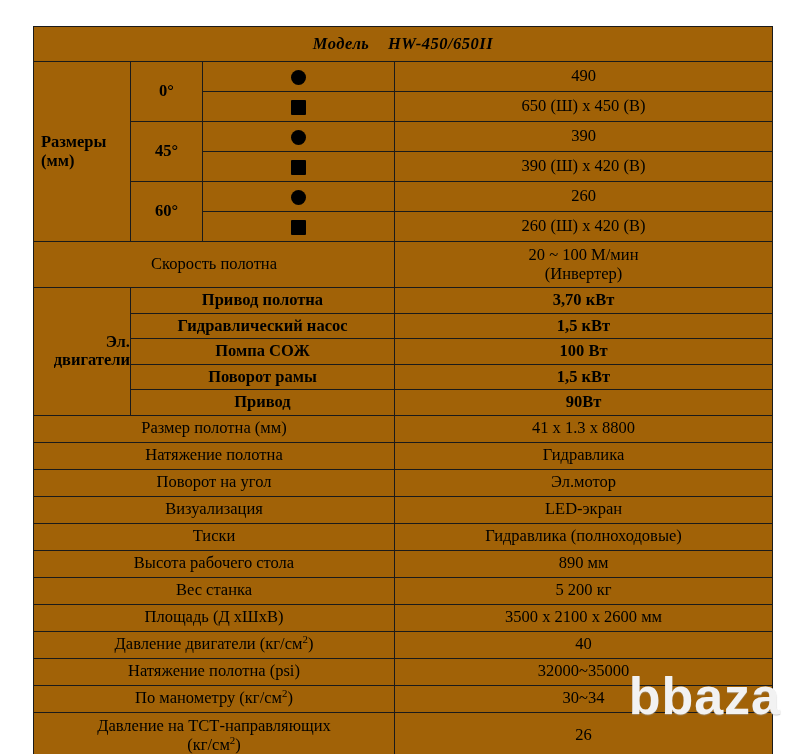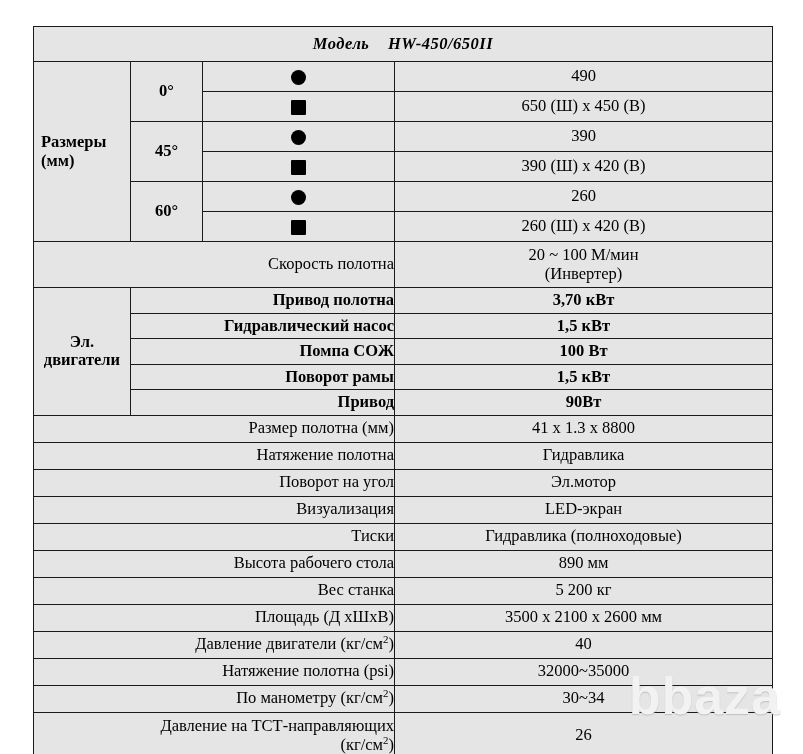--- a/index.html
+++ b/index.html
@@ -30,46 +30,46 @@
     width: 739px;
     background: #ffffff;
   }
 
   table.spec td {
     border: 1px solid #1a1a1a;
     padding: 0;
     vertical-align: middle;
     font-size: 16.5px;
     line-height: 1.12;
-    background: #e5e5e5;
+    background: #a16207;
   }
 
   
   .title-cell {
     text-align: center;
     font-weight: bold;
     font-style: italic;
     font-size: 25px;
     letter-spacing: 0.5px;
     height: 34px;
     padding: 0 0 3px 0;
     white-space: pre;
   }
 
   
   .label-cell {
+    text-align: center;
+    padding: 2px 4px 2px 7px;
+  }
+  .value-cell {
+    text-align: center;
+    padding: 2px 4px;
+  }
+  .group-cell {
     text-align: right;
-    padding: 2px 4px 2px 7px;
-  }
-  .value-cell {
-    text-align: center;
-    padding: 2px 4px;
-  }
-  .group-cell {
-    text-align: center;
     font-weight: bold;
     padding: 2px 4px;
   }
   .group-cell.left-pad {
     text-align: left;
     padding-left: 7px;
   }
   .angle-cell {
     text-align: center;
     font-weight: bold;

